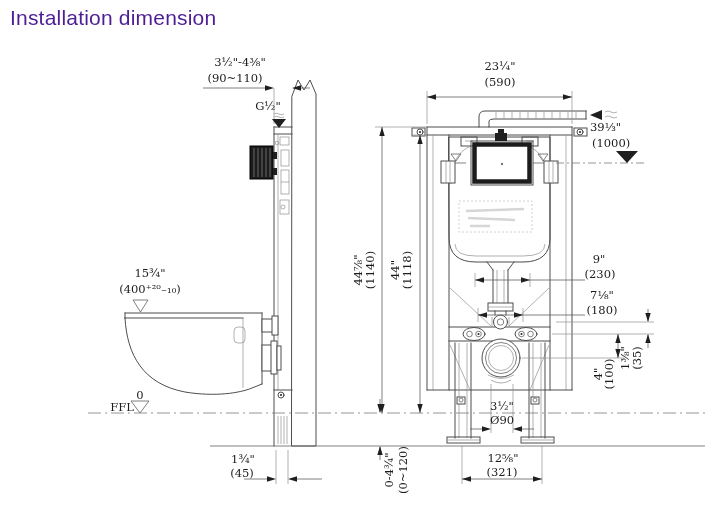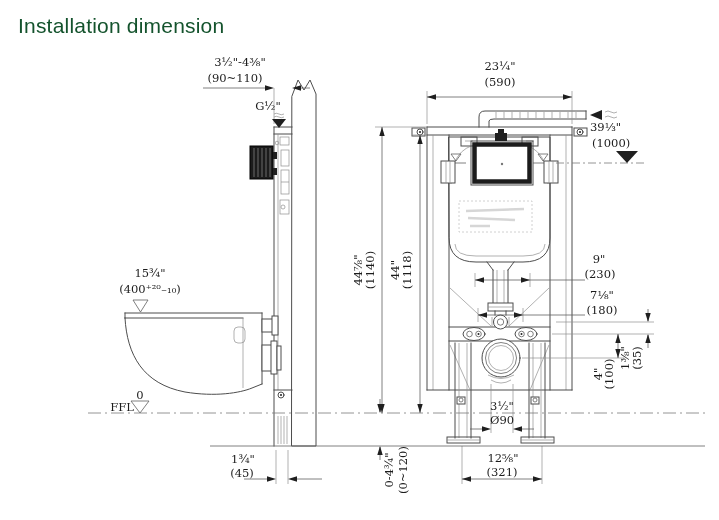--- a/index.html
+++ b/index.html
@@ -1,19 +1,19 @@
 <!DOCTYPE html>
 <html><head>
 <meta charset="utf-8">
 <style>
   html,body{margin:0;padding:0;background:#ffffff;}
   .page{position:relative;width:719px;height:520px;background:#ffffff;overflow:hidden;
         font-family:"Liberation Sans",sans-serif;}
-  .page-title{position:absolute;left:10px;top:6px;margin:8px;font-size:21px;font-weight:400;
-        color:#14532d;letter-spacing:.2px;font-family:"Liberation Sans",sans-serif;}
+  .page-title{position:absolute;left:10px;top:6px;margin:0;font-size:21px;font-weight:400;
+        color:#4c1d95;letter-spacing:.2px;font-family:"Liberation Sans",sans-serif;}
   svg{position:absolute;left:0;top:0;}
   
   .o{stroke:#4d4d4d;stroke-width:1;fill:none;stroke-linecap:square;}
   .t{stroke:#8f8f8f;stroke-width:.7;fill:none;}
   .d{stroke:#5f5f5f;stroke-width:.8;fill:none;}
   .f{fill:#1f1f1f;stroke:none;}
   .wf{fill:#ffffff;}
   .cl{stroke:#7a7a7a;stroke-width:.8;fill:none;stroke-dasharray:13 4 2 4;}
   .lv{stroke:#7a7a7a;stroke-width:.8;fill:none;stroke-dasharray:8 3 2 3;}
   .faint{stroke:#d6d6d6;stroke-width:2.5;fill:none;}

